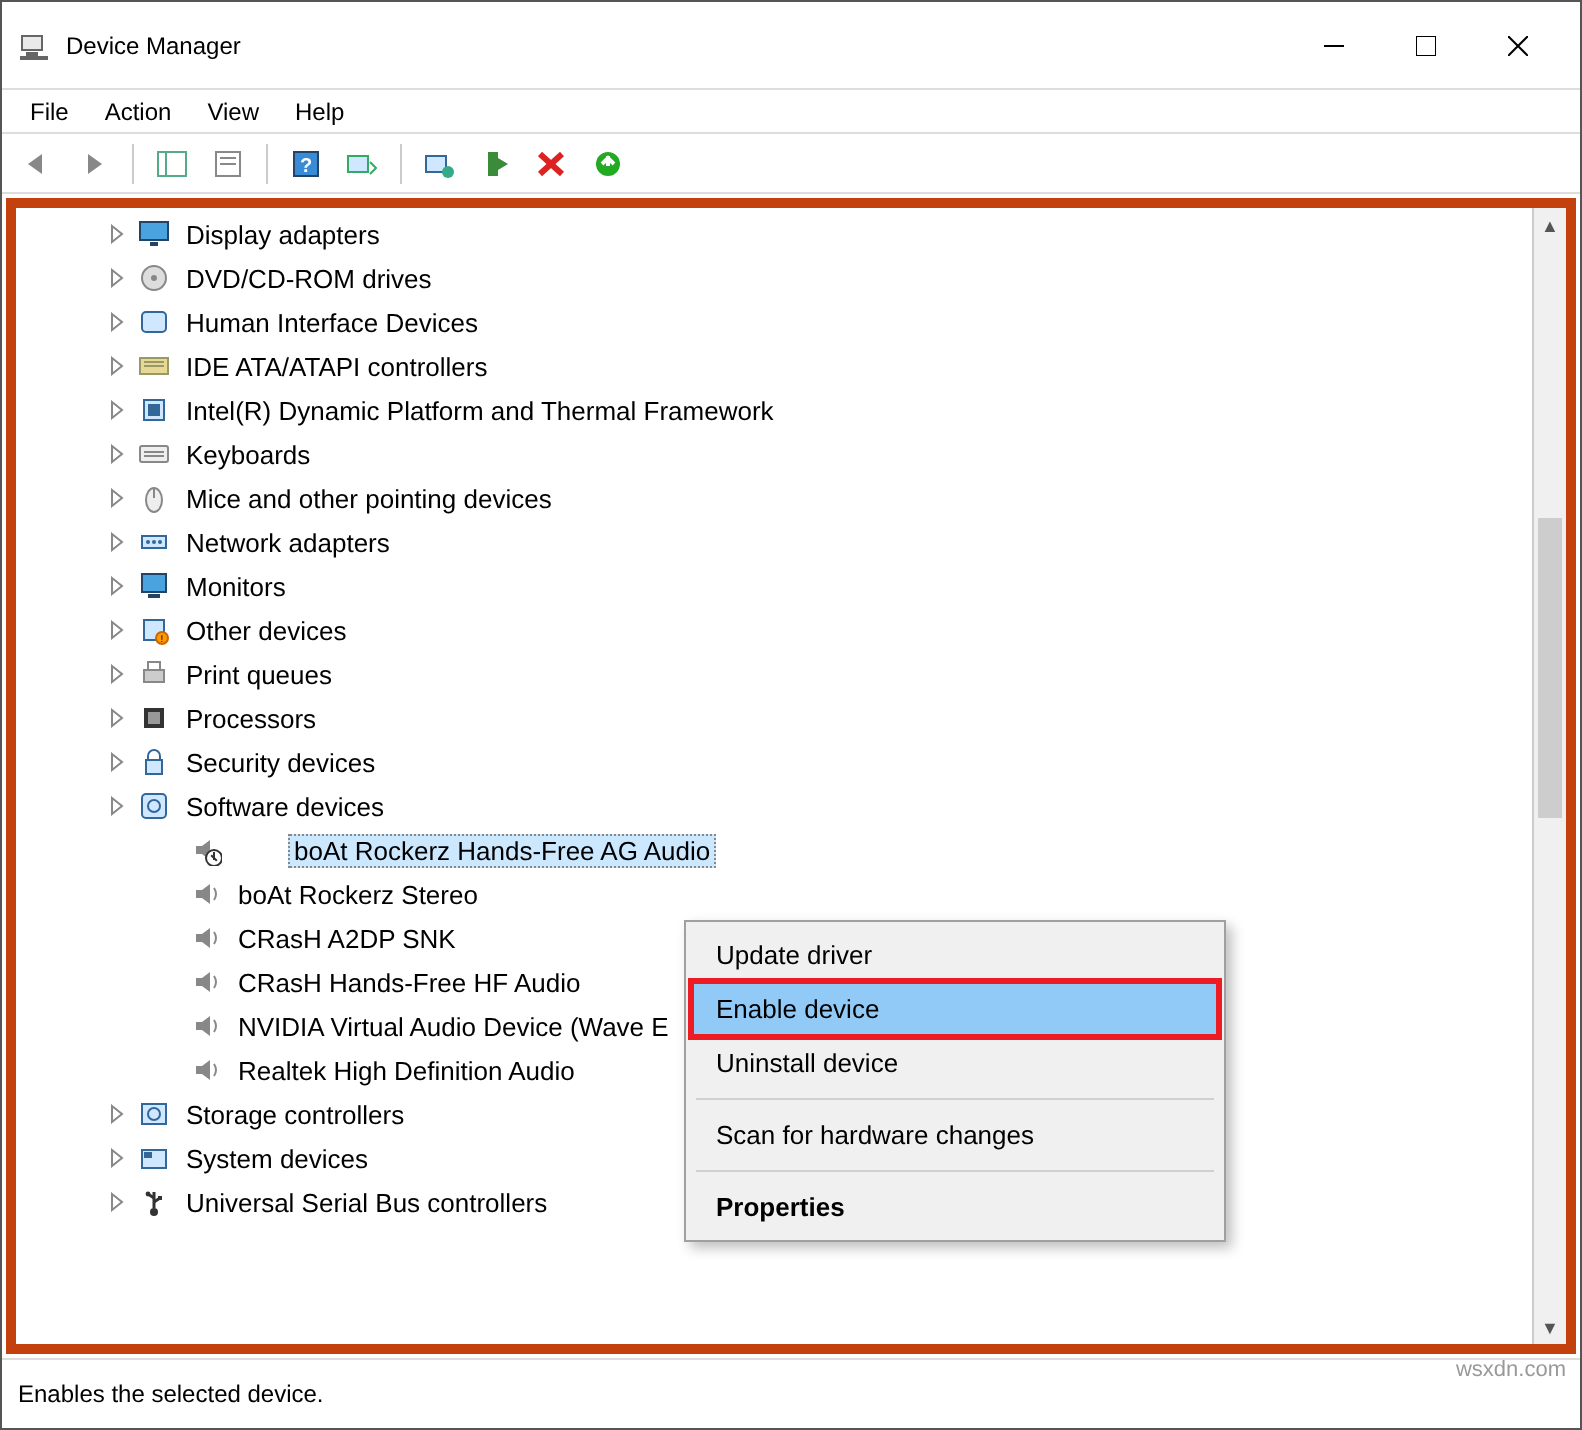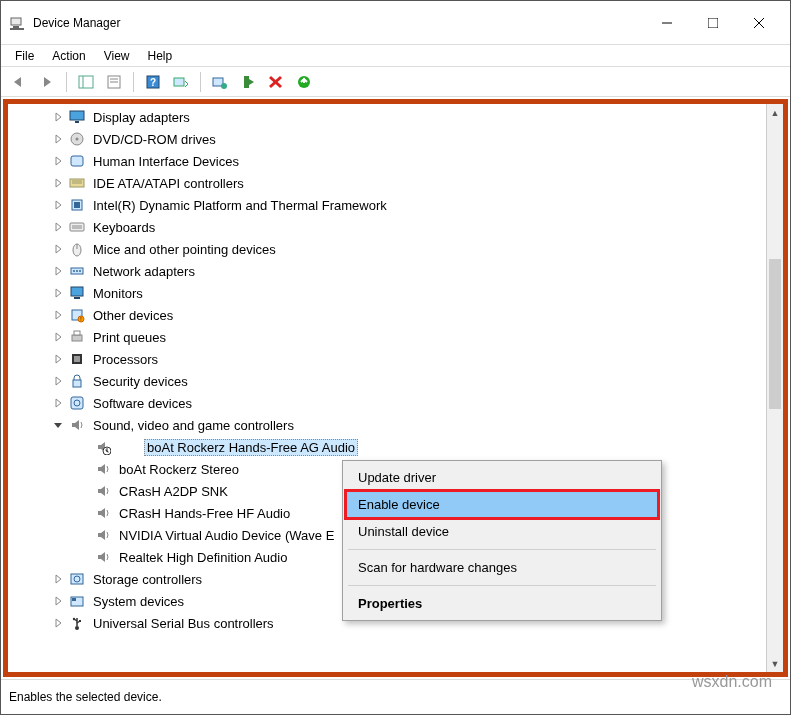--- a/index.html
+++ b/index.html
@@ -29,30 +29,30 @@
 
 .row { display: flex; align-items: center; height: 22px; white-space: nowrap; padding-left: 4px; }
 .expander { width: 16px; height: 16px; display: inline-flex; align-items: center; justify-content: center; font-size: 11px; color: #666; margin-right: 0; }
 .row .ic { width: 18px; height: 18px; margin: 0 4px 0 2px; display: inline-flex; align-items: center; justify-content: center; flex-shrink: 0; }
 .row .lbl { padding: 1px 3px; }
 .row.selected .lbl { background: #cce8ff; border: 1px dotted #888; padding: 0 2px; margin-left: 28px; }
 .indent1 { padding-left: 42px; }
 .indent2 { padding-left: 68px; }
 
 
-.ctx { position: absolute; left: 342px; top: 460px; width: 320px; background: #f0f0f0; border: 1px solid #a0a0a0; box-shadow: 3px 3px 6px rgba(0,0,0,0.25); padding: 3px; }
+.ctx { position: absolute; left: 342px; top: 460px; width: 271px; background: #f0f0f0; border: 1px solid #a0a0a0; box-shadow: 3px 3px 6px rgba(0,0,0,0.25); padding: 3px; }
 .ctx-item { padding: 6px 20px 6px 12px; font-size: 13px; }
 .ctx-sep { height: 1px; background: #d0d0d0; margin: 4px 2px; }
 .ctx-item.highlighted { background: #91c9f7; outline: 3px solid #ed1c24; outline-offset: -1px; }
 .ctx-item.bold { font-weight: bold; }
 
 
 .statusbar { height: 22px; border-top: 1px solid #ddd; padding: 17px 8px; font-size: 12px; display: flex; align-items: center; }
 
-.watermark { position: absolute; bottom: 24px; right: 19px; font-size: 16px; color: #999; }
+.watermark { position: absolute; bottom: 24px; right: 8px; font-size: 11px; color: #999; }
 
 
 svg { display: block; }
 </style>
 </head>
 <body>
 
 <div class="titlebar">
   <span class="app-icon">
     <svg width="16" height="16">
@@ -346,34 +346,20 @@
             <path d="M3 1 L8 5 L3 9 Z" fill="none" stroke="#888"></path>
           </svg>
         </span>
         <span class="ic">
           <svg width="16" height="16">
             <rect x="2" y="2" width="12" height="12" rx="2" fill="#cfe8ff" stroke="#369"></rect>
             <circle cx="8" cy="8" r="3" fill="none" stroke="#369"></circle>
           </svg>
         </span>
         <span class="lbl">Software devices</span>
-      </div>
-      <div class="row indent1">
-        <span class="expander">
-          <svg width="10" height="10">
-            <path d="M1 3 L9 3 L5 8 Z" fill="#444"></path>
-          </svg>
-        </span>
-        <span class="ic">
-          <svg width="16" height="16">
-            <path d="M3 6 h3 l4 -3 v10 l-4 -3 h-3 z" fill="#888"></path>
-            <path d="M12 5 q2 3 0 6" fill="none" stroke="#888"></path>
-          </svg>
-        </span>
-        <span class="lbl">Sound, video and game controllers</span>
       </div>
       <div class="row indent2 selected">
         <span class="expander"></span>
         <span class="ic">
           <svg width="16" height="16">
             <path d="M3 6 h3 l4 -3 v10 l-4 -3 h-3 z" fill="#888"></path>
             <circle cx="12" cy="12" r="4" fill="#fff" stroke="#333"></circle>
             <path d="M10 12 l4 0" stroke="#333" transform="rotate(45 12 12)"></path>
             <path d="M12 9 l0 4" stroke="#333"></path>
           </svg>

